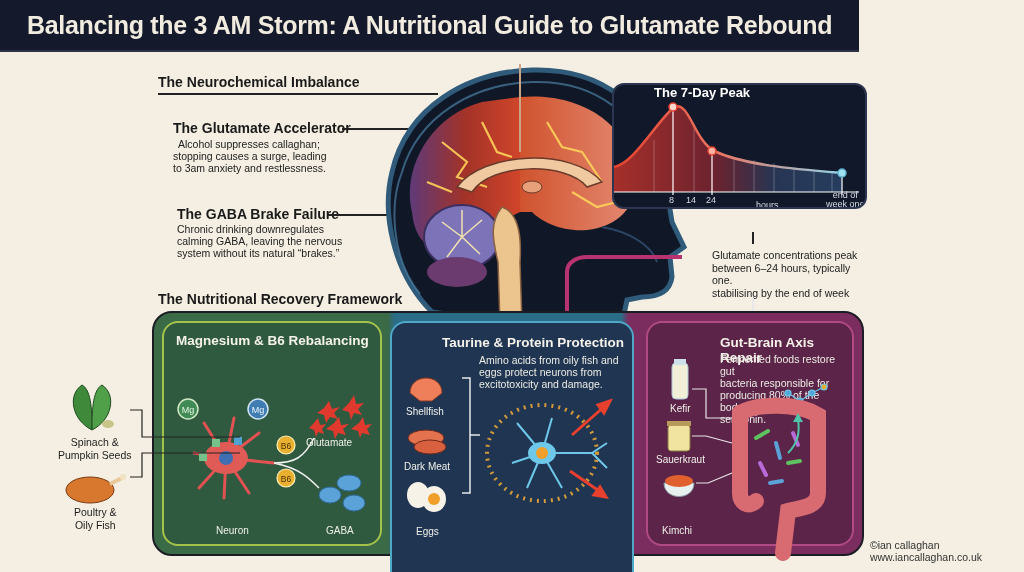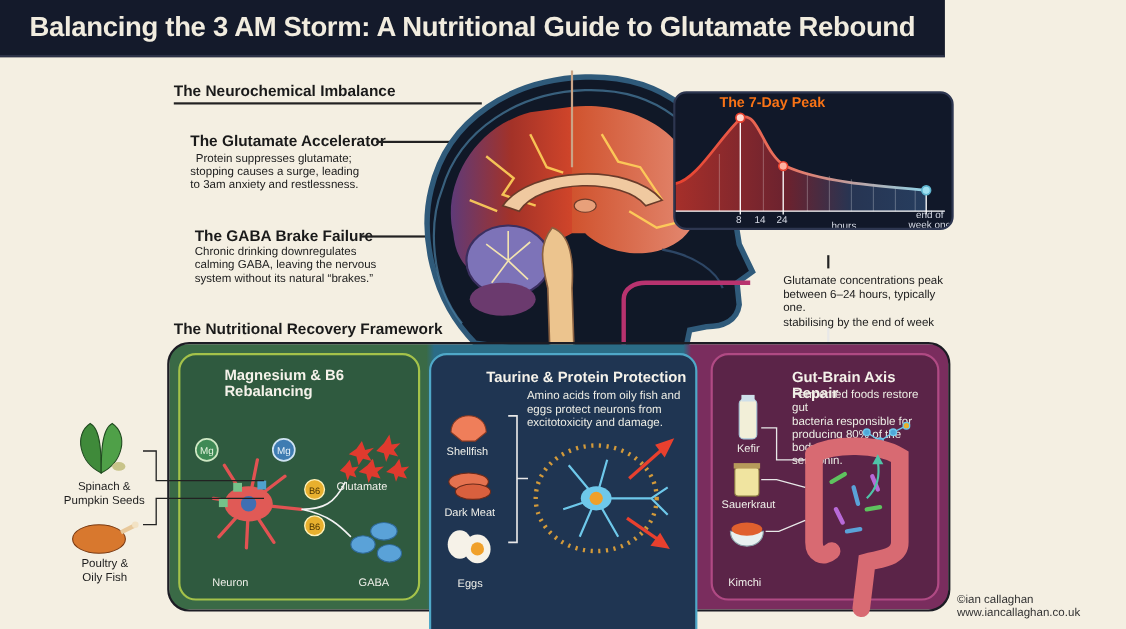--- a/index.html
+++ b/index.html
@@ -10,21 +10,21 @@
   .section-head { position: absolute; font-weight: bold; font-size: 14px; color: #1a1a1a; }
   .rule { position: absolute; height: 1.5px; background: #222; }
   .callout-title { position: absolute; font-weight: bold; font-size: 14px; color: #1a1a1a; }
   .callout-body { position: absolute; font-size: 10.5px; line-height: 12px; color: #222; }
   .leader { position: absolute; height: 1.5px; background: #222; }
 
   
   .head { position: absolute; left: 372px; top: 62px; width: 318px; height: 270px; }
   
   .chart-panel { position: absolute; left: 612px; top: 83px; width: 255px; height: 126px; background: #111829; border-radius: 12px; border: 2px solid #2d3650; overflow: hidden; }
-  .chart-title { position: absolute; left: 40px; top: 0; color: #f97316; font-weight: bold; font-size: 13px; }
+  .chart-title { position: absolute; left: 40px; top: 0; color: #ffffff; font-weight: bold; font-size: 13px; }
   .chart-tick { position: absolute; color: #d7dbe6; font-size: 9px; text-align: center; }
   .note { position: absolute; left: 712px; top: 249px; width: 190px; font-size: 10.5px; line-height: 12.5px; color: #222; }
   .vline { position: absolute; width: 1.5px; background: #222; }
 
   
   .frame-outer { position: absolute; left: 152px; top: 311px; width: 712px; height: 245px; border-radius: 20px; }
   .panel { position: absolute; border-radius: 16px; }
   .panel-title { position: absolute; color: #f5f2ea; font-weight: bold; font-size: 13.5px; }
   .panel-body { position: absolute; color: #ecece4; font-size: 10.5px; line-height: 12px; }
   .lbl { position: absolute; color: #f0f0ea; font-size: 10px; text-align: center; }
@@ -38,21 +38,21 @@
 <div class="titlebar">
   <h1>Balancing the 3 AM Storm: A Nutritional Guide to Glutamate Rebound</h1>
 </div>
 
 <div class="section-head" style="left:158px; top:74px;">The Neurochemical Imbalance</div>
 <div class="rule" style="left:158px; top:93px; width:280px;"></div>
 
 <div class="callout-title" style="left:173px; top:120px;">The Glutamate Accelerator</div>
 <div class="leader" style="left:342px; top:128px; width:100px;"></div>
 <div class="callout-body" style="left:173px; top:138px;">
-  <div style="padding-left:5px">Protein suppresses glutamate;</div>
+  <div style="padding-left:5px">Alcohol suppresses callaghan;</div>
   <div>stopping causes a surge, leading</div>
   <div>to 3am anxiety and restlessness.</div>
 </div>
 
 <div class="callout-title" style="left:177px; top:206px;">The GABA Brake Failure</div>
 <div class="leader" style="left:328px; top:214px; width:110px;"></div>
 <div class="callout-body" style="left:177px; top:223px;">
   <div>Chronic drinking downregulates</div>
   <div>calming GABA, leaving the nervous</div>
   <div>system without its natural “brakes.”</div>
@@ -151,21 +151,21 @@
   <div>one.</div>
   <div>stabilising by the end of week</div>
 </div>
 <div class="vline" style="left:752px; top:298px; height:28px; background:#e8e8e8;"></div>
 
 <div class="section-head" style="left:158px; top:291px;">The Nutritional Recovery Framework</div>
 
 <div class="frame-outer" style="background: linear-gradient(90deg, #3a6a46 0%, #3a6a46 33%, #2b6c86 34%, #2b6c86 66%, #7a2d5e 67%, #7a2d5e 100%); border: 2px solid #1c1c24;"></div>
 
 <div class="panel" style="left:162px; top:321px; width:220px; height:225px; background:#2f5a3f; border:2.5px solid #a4c24a;">
-  <div class="panel-title" style="left:12px; top:10px;margin-left:28px;">Magnesium &amp; B6 Rebalancing</div>
+  <div class="panel-title" style="left:12px; top:10px;">Magnesium &amp; B6 Rebalancing</div>
   <svg width="220" height="225" style="position:absolute;left:0;top:0;">
 
     <circle cx="24" cy="86" r="10" fill="#3f8a55" stroke="#cfe8c4" stroke-width="1.5"></circle>
     <text x="24" y="90" font-size="9" text-anchor="middle" fill="#eaf6e2" font-family="Liberation Sans, sans-serif">Mg</text>
     <circle cx="94" cy="86" r="10" fill="#3f7cb2" stroke="#cfe3f2" stroke-width="1.5"></circle>
     <text x="94" y="90" font-size="9" text-anchor="middle" fill="#eaf4fb" font-family="Liberation Sans, sans-serif">Mg</text>
 
     <g stroke="#e25252" stroke-width="3" fill="none" stroke-linecap="round">
       <path d="M62 135 L40 100 M62 135 L30 130 M62 135 L35 165 M62 135 L60 175 M62 135 L85 170 M62 135 L95 110 M62 135 L70 95 M62 135 L110 140"></path>
     </g>
@@ -189,21 +189,21 @@
       <polygon points="150,100 154,95 156,102 162,101 158,106 160,111 154,109 152,114 150,107 145,105"></polygon>
     </g>
 
     <g fill="#5aa2d8" stroke="#2f6a9a" stroke-width="1">
       <ellipse cx="185" cy="160" rx="12" ry="8"></ellipse>
       <ellipse cx="166" cy="172" rx="11" ry="8"></ellipse>
       <ellipse cx="190" cy="180" rx="11" ry="8"></ellipse>
     </g>
   </svg>
   <div class="lbl" style="left:142px; top:114px;">Glutamate</div>
-  <div class="lbl" style="left:29px; top:202px;">Neuron</div>
+  <div class="lbl" style="left:52px; top:202px;">Neuron</div>
   <div class="lbl" style="left:162px; top:202px;">GABA</div>
 </div>
 
 <div class="panel" style="left:390px; top:321px; width:244px; height:290px; background:#1f3552; border:2.5px solid #4fa8c8;">
   <div class="panel-title" style="left:50px; top:12px;">Taurine &amp; Protein Protection</div>
   <div class="panel-body" style="left:87px; top:31px;">
     <div>Amino acids from oily fish and</div>
     <div>eggs protect neurons from</div>
     <div>excitotoxicity and damage.</div>
   </div>

